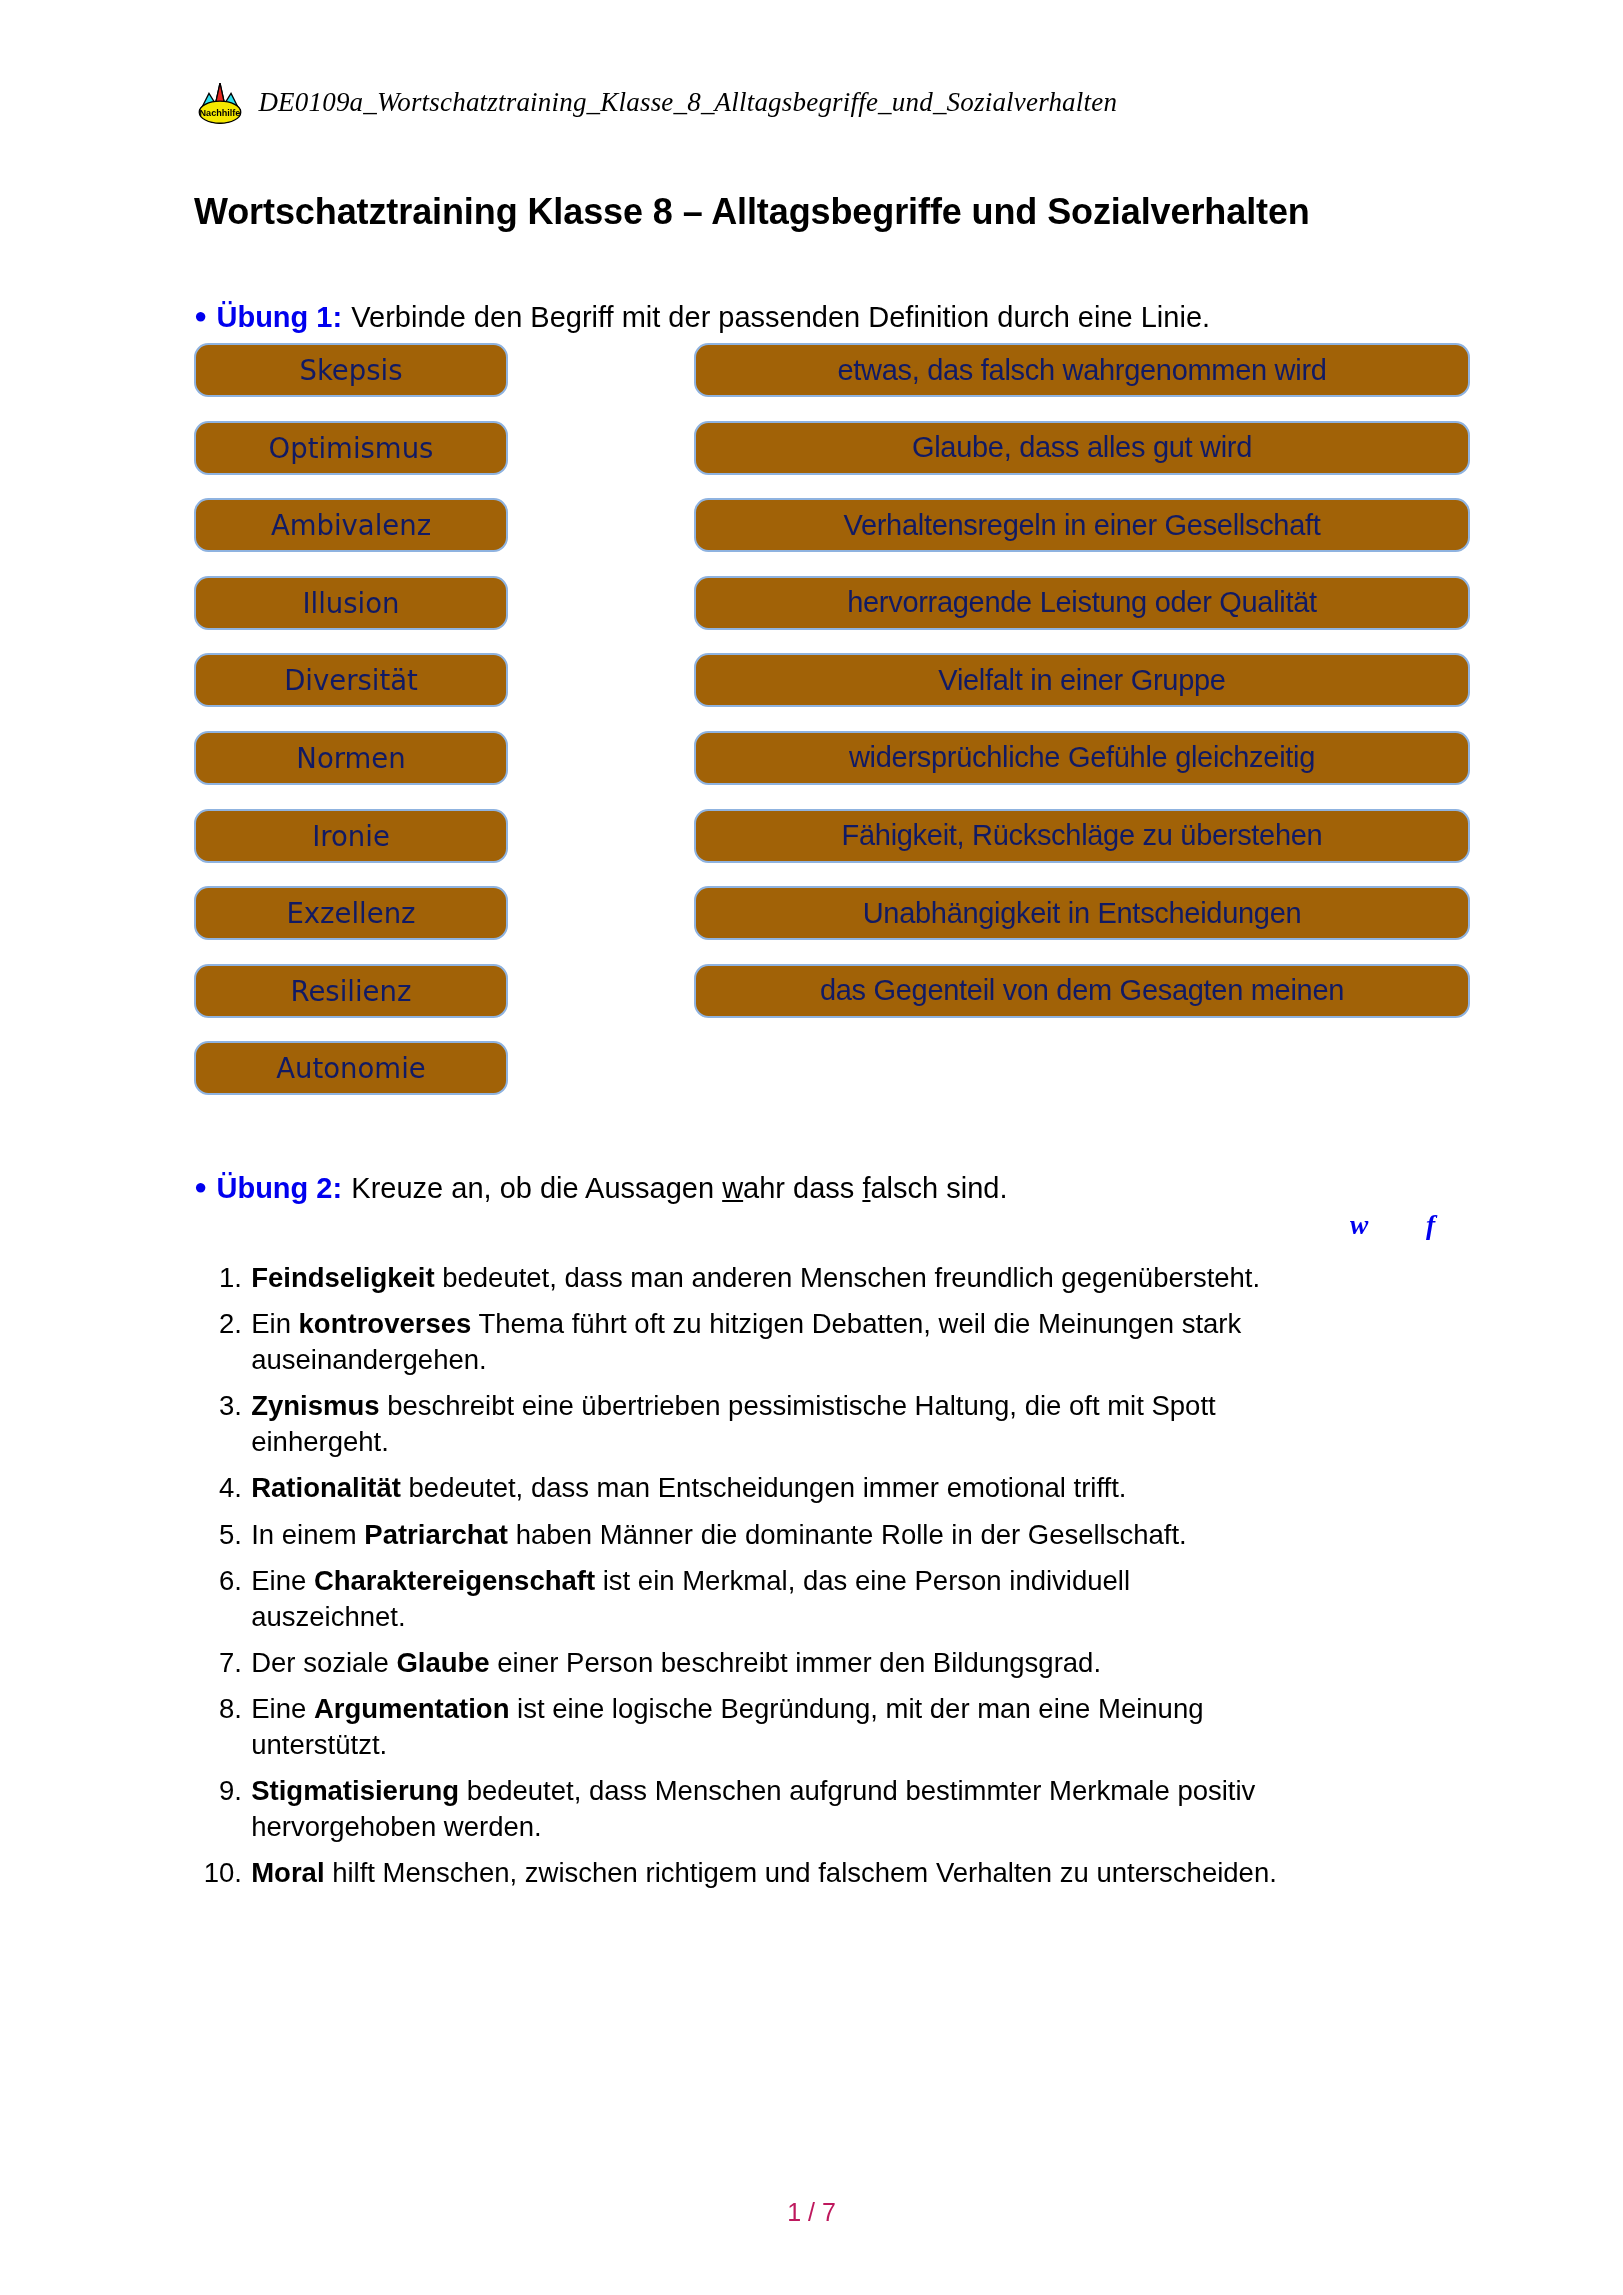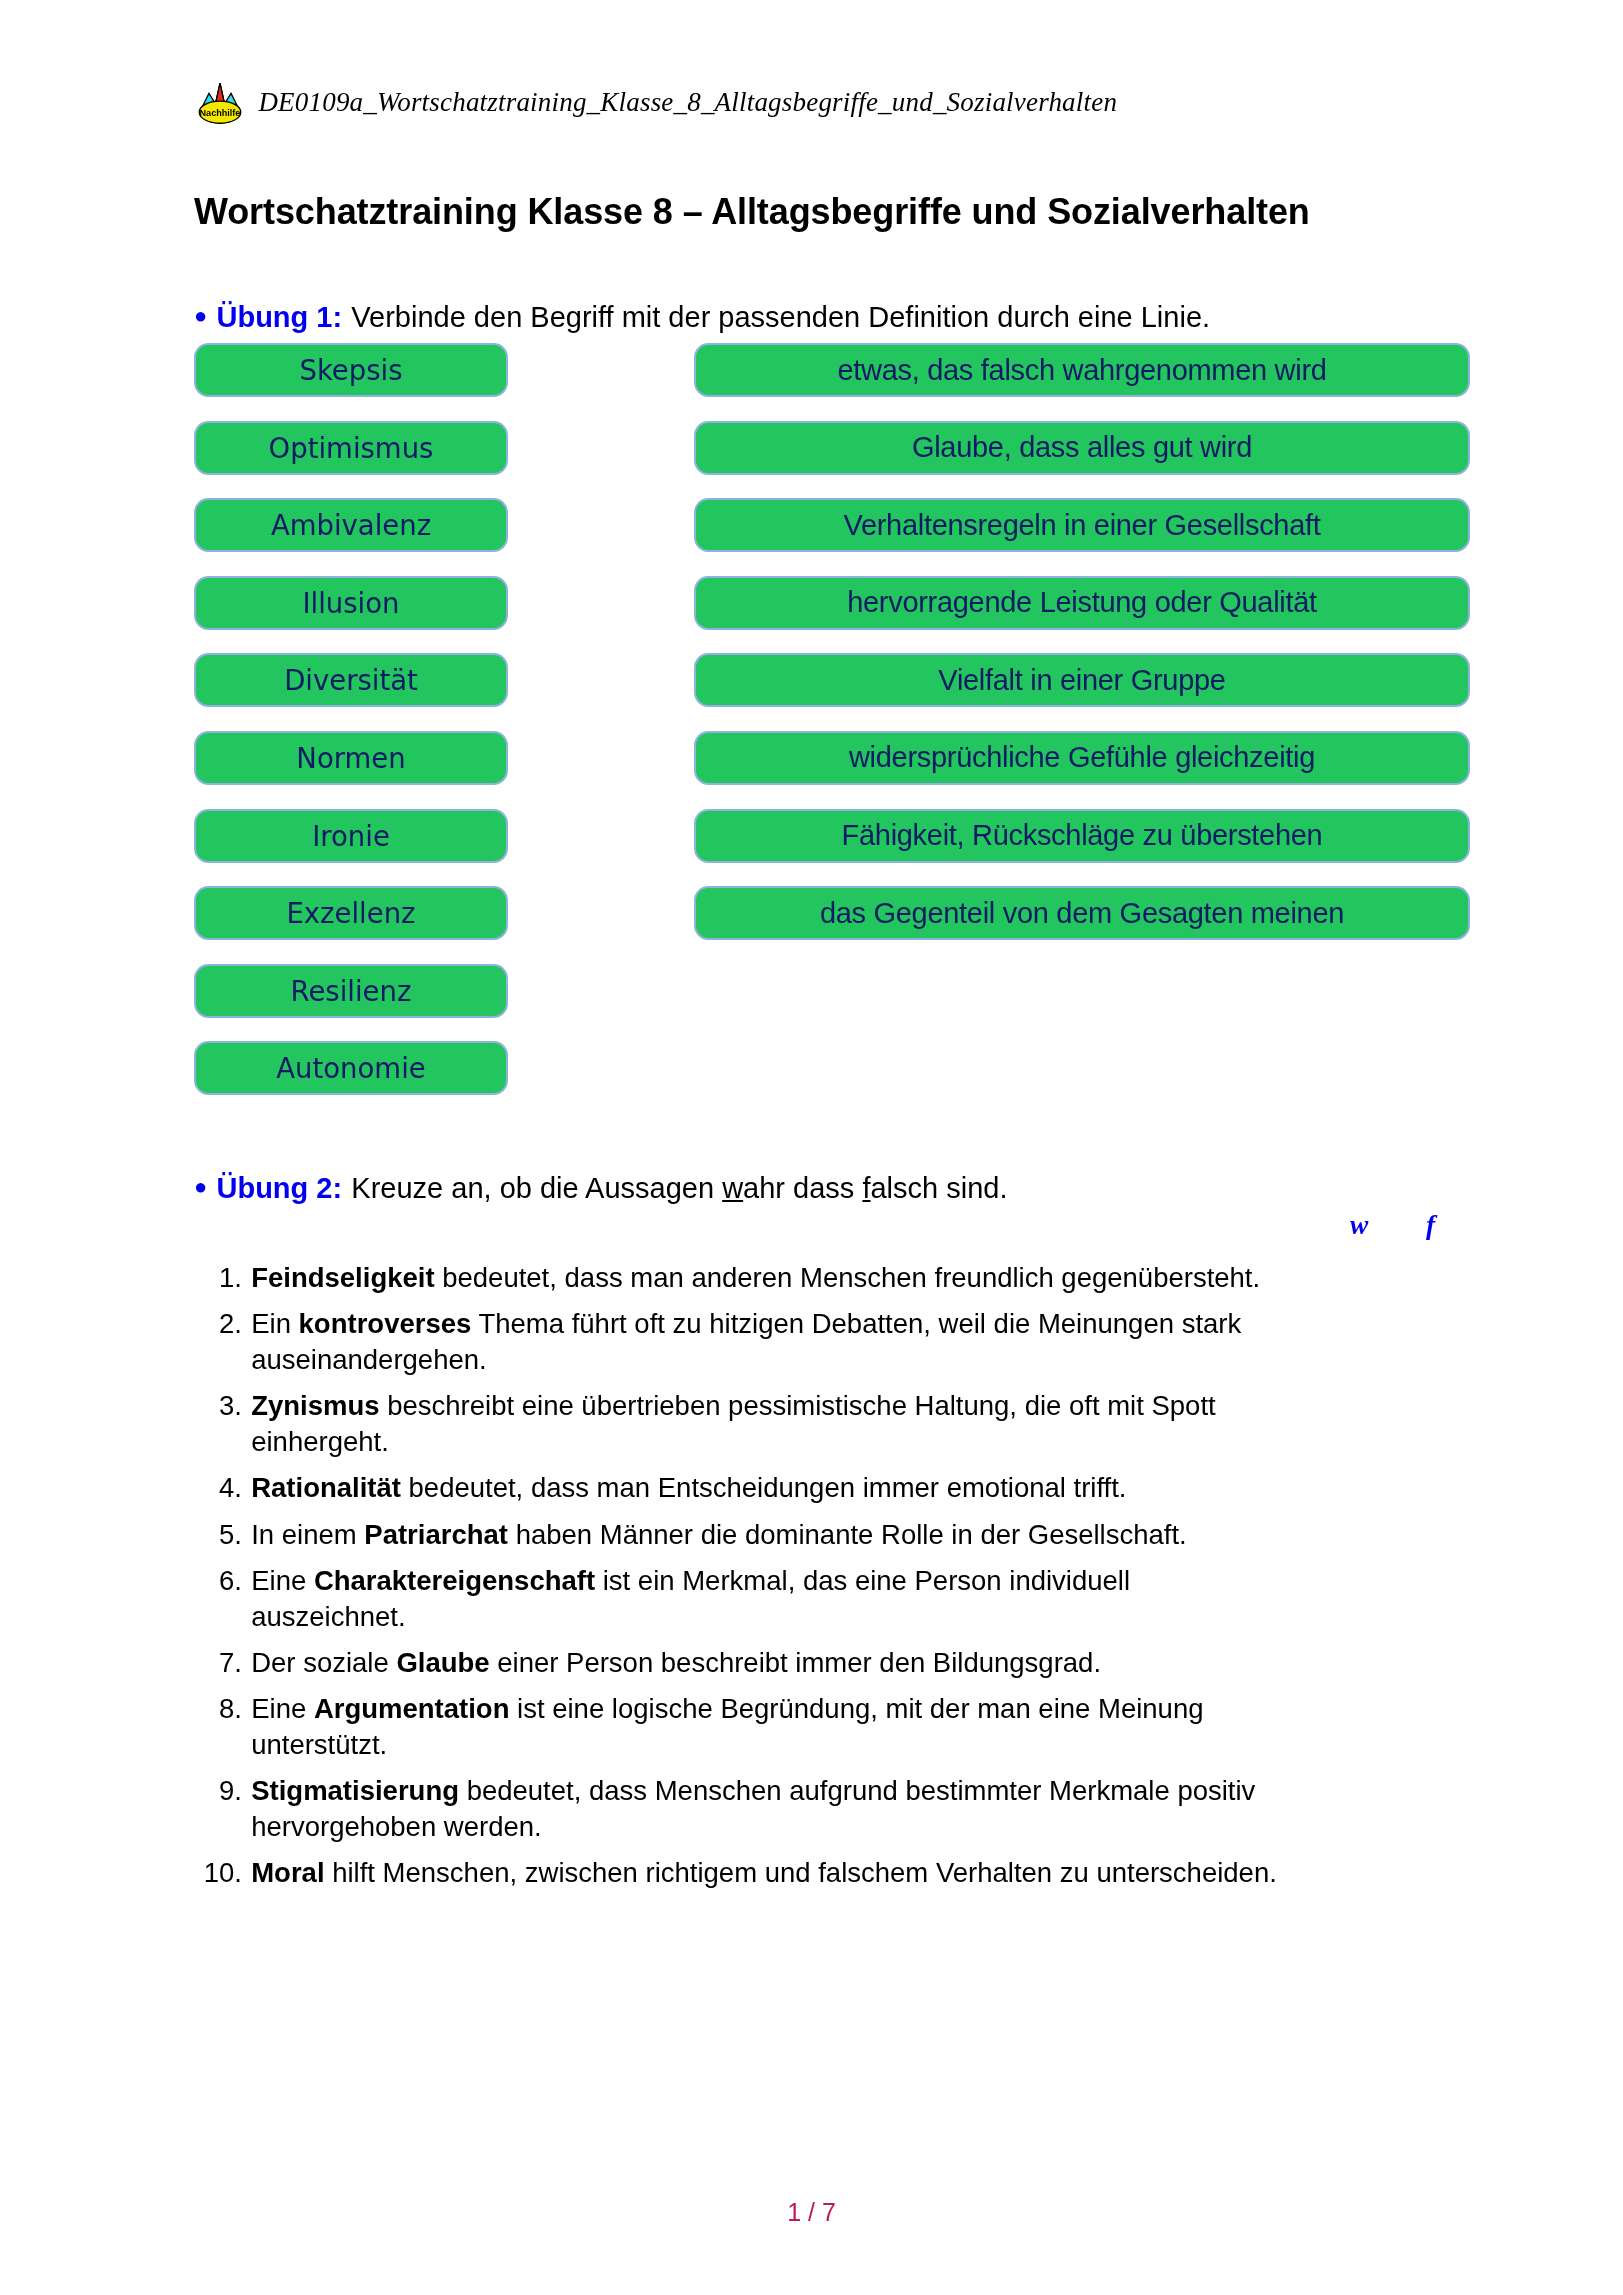--- a/index.html
+++ b/index.html
@@ -98,21 +98,21 @@
   .match-col {
     position: absolute;
   }
   .col-left  { left: 194px;  width: 314px; }
   .col-right { left: 694px; width: 776px; }
 
   .term-box {
     box-sizing: border-box;
     border: 2.6px solid #8fb3e0;
     border-radius: 14.4px;
-    background: #22c55e;
+    background: #a16207;
     height: 54px;
     margin-bottom: 23.6px;
     display: flex;
     align-items: center;
     justify-content: center;
     color: #111a64;
   }
   .col-left .term-box {
     font-family: "DejaVu Sans", sans-serif;
     font-size: 27.5px;
@@ -259,20 +259,23 @@
         <div class="term-box">
           <span>Vielfalt in einer Gruppe</span>
         </div>
         <div class="term-box">
           <span>widersprüchliche Gefühle gleichzeitig</span>
         </div>
         <div class="term-box">
           <span>Fähigkeit, Rückschläge zu überstehen</span>
         </div>
         <div class="term-box">
+          <span>Unabhängigkeit in Entscheidungen</span>
+        </div>
+        <div class="term-box">
           <span>das Gegenteil von dem Gesagten meinen</span>
         </div>
       </div>
   </div>
 
   <div class="exercise-line" id="ex2-line">
     <span class="ex-bullet">●</span>
     <span class="ex-label">Übung 2:</span>
     <span class="ex-text" id="ex2-instruction"><span>Kreuze an, ob die Aussagen </span><span class="u">w</span><span>ahr dass </span><span class="u">f</span><span>alsch sind.</span></span>
   </div>

